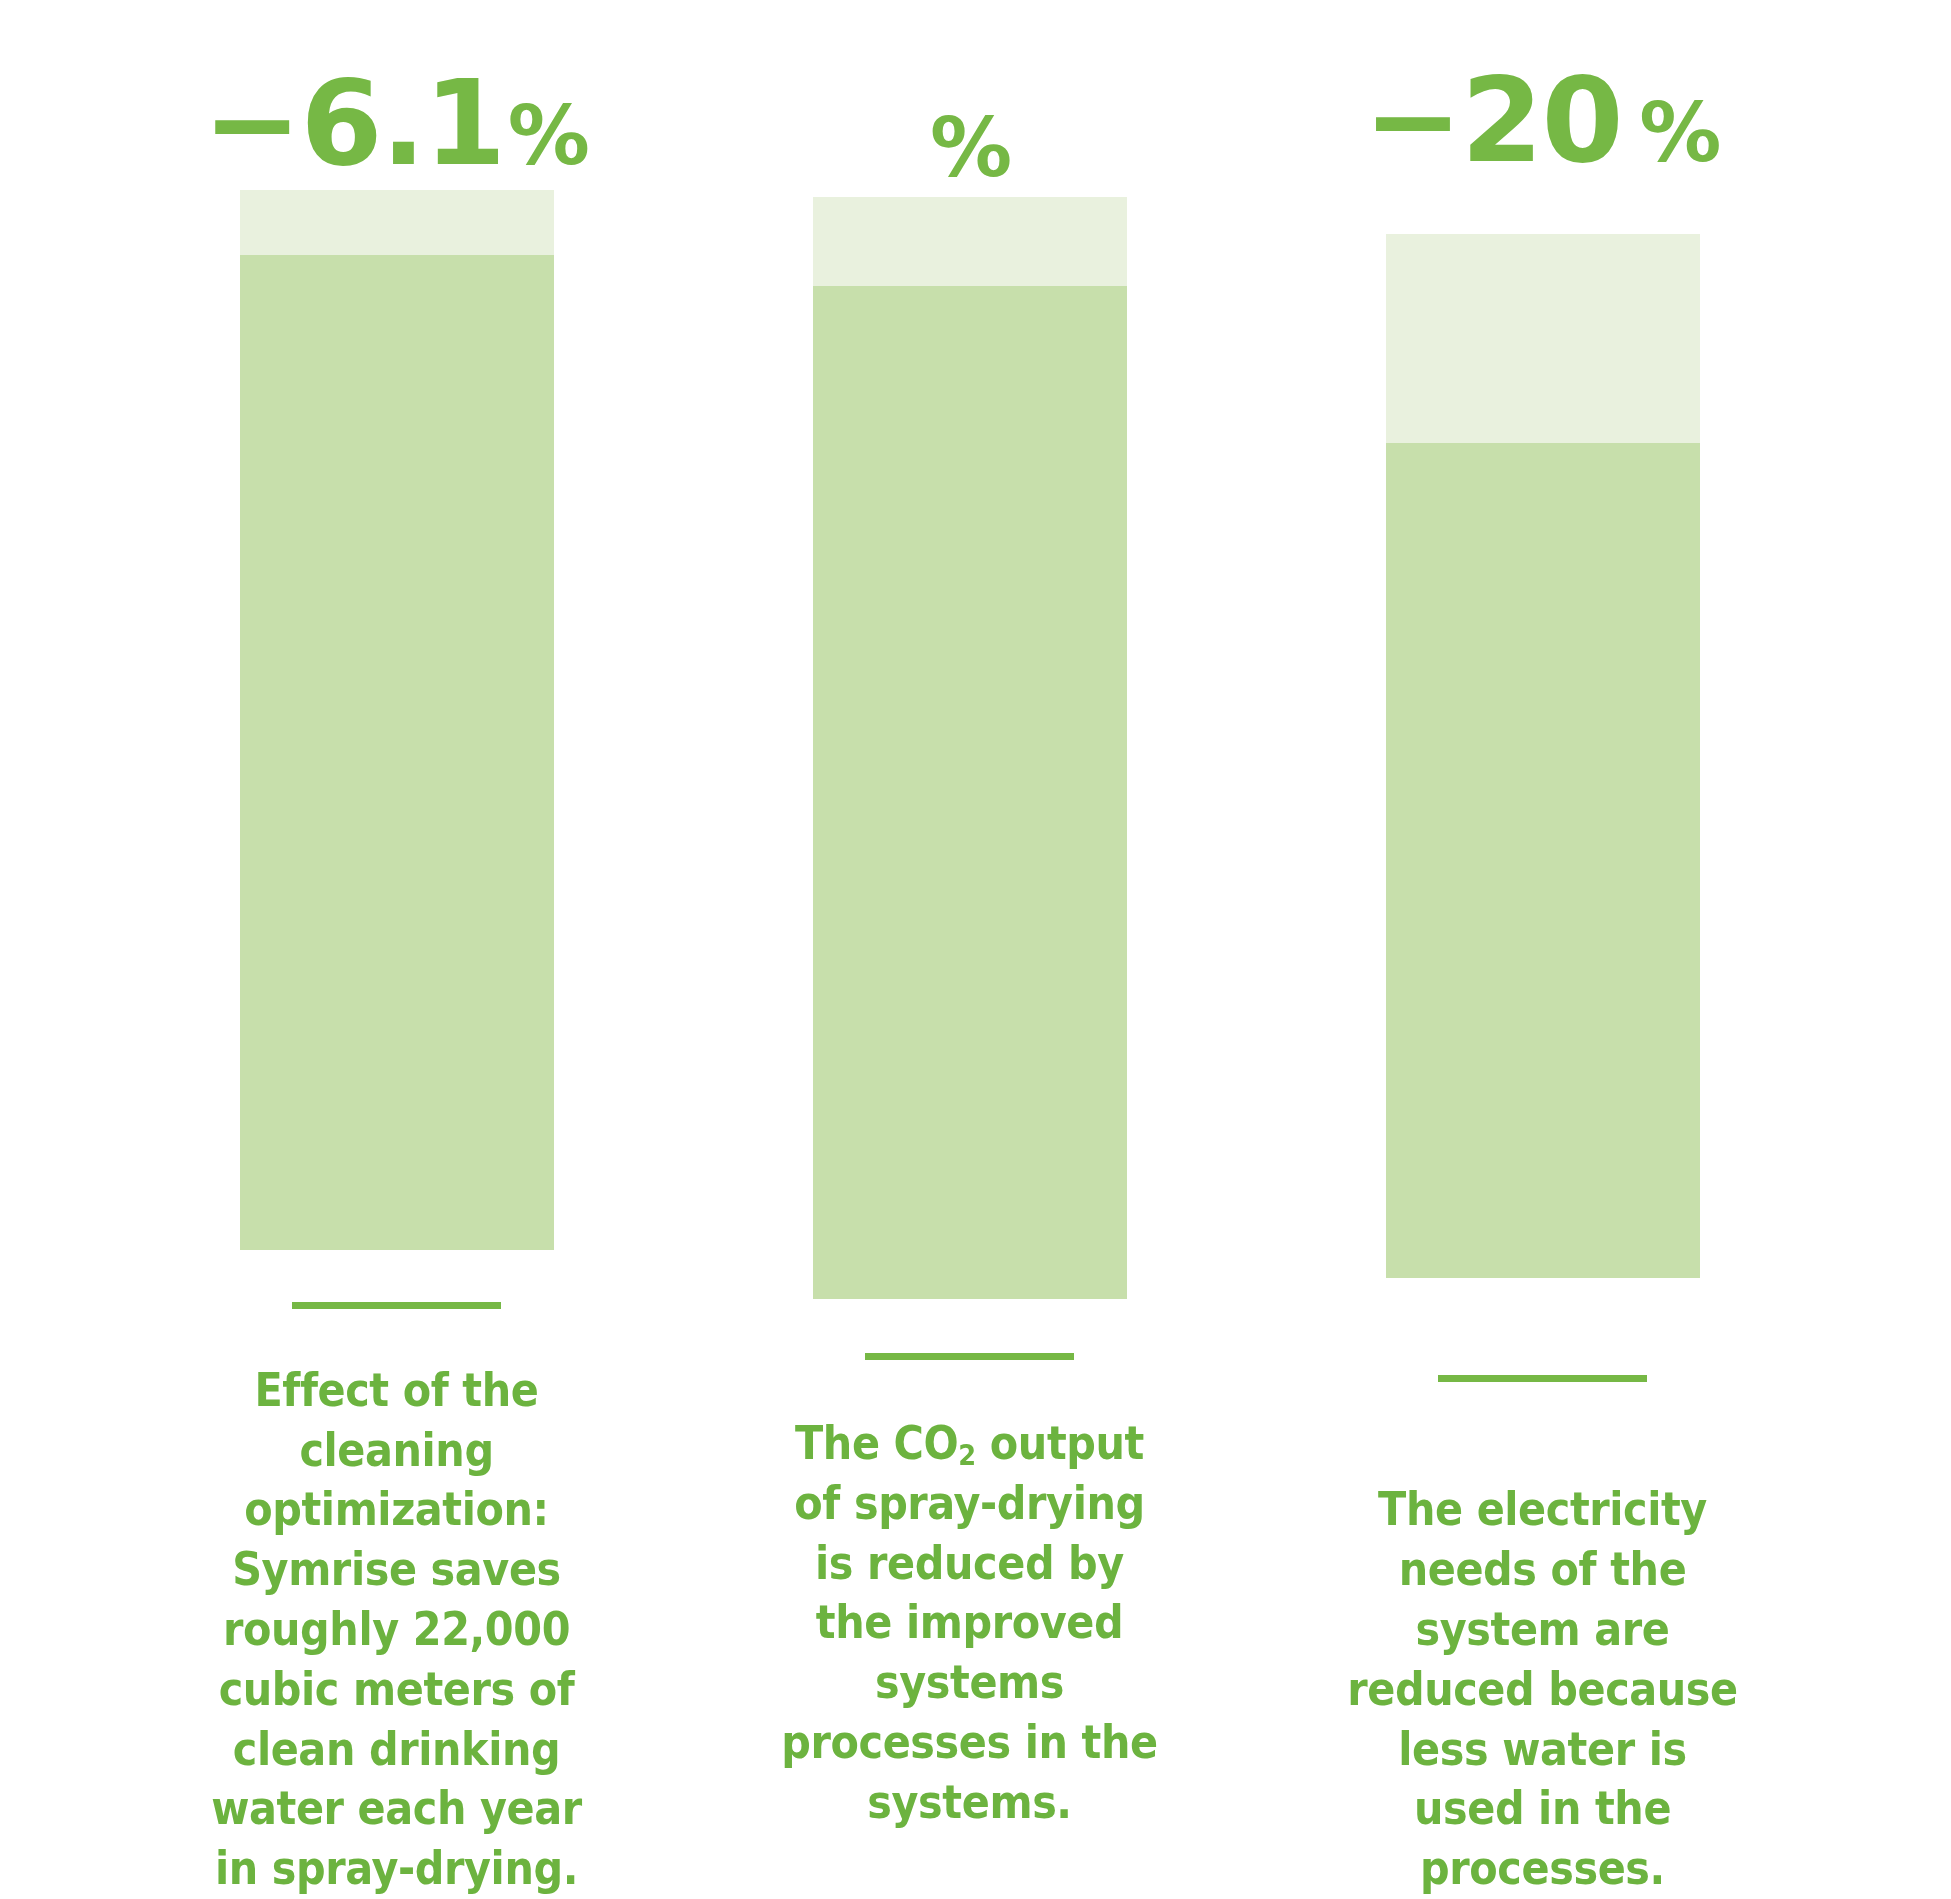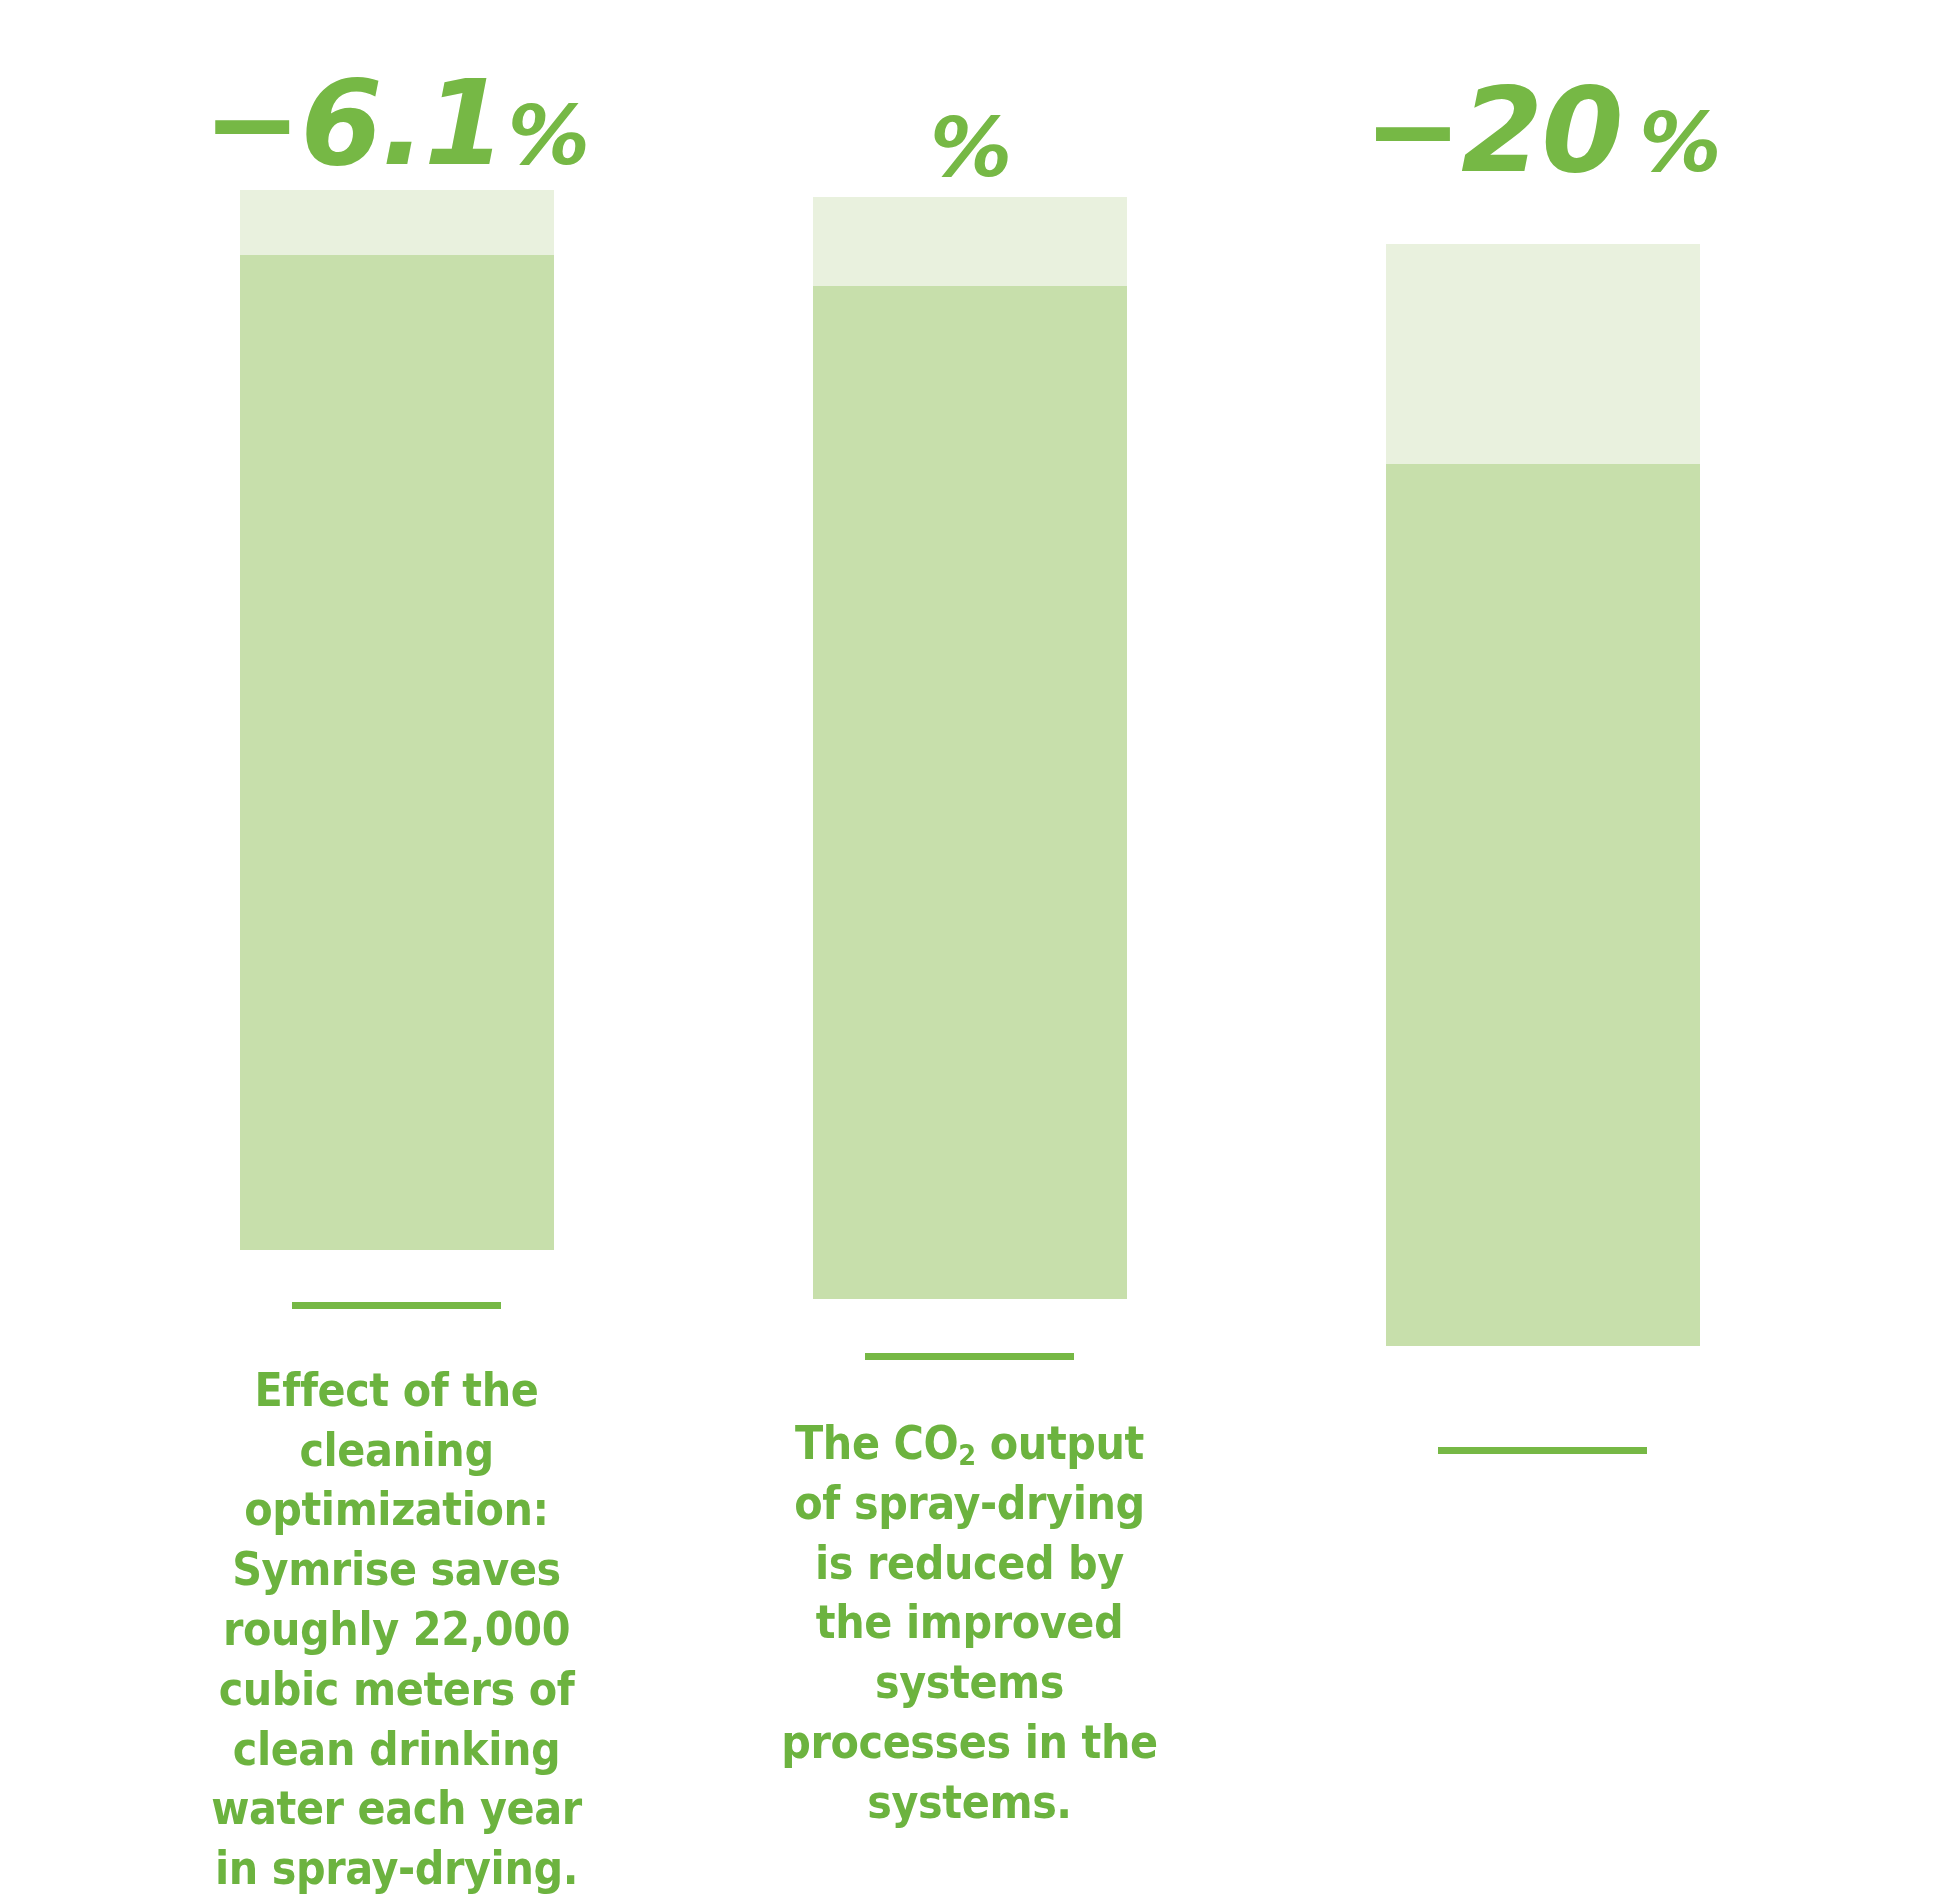--- a/index.html
+++ b/index.html
@@ -50,21 +50,20 @@
     justify-content: center;
     padding-bottom: 7.9px;
     box-sizing: border-box;
   }
   .headline-inner {
     display: flex;
     align-items: baseline;
     justify-content: center;
     line-height: 1;
     white-space: nowrap;
-    font-style: italic;
   }
   .headline-value {
     font-family: "DejaVu Sans", sans-serif;
     font-weight: 700;
     font-size: 118px;
     letter-spacing: -1.6px;
     color: #76b845;
   }
   .headline-unit {
     font-family: "DejaVu Sans", sans-serif;
@@ -179,17 +178,18 @@
           <span class="headline-unit spaced">%</span>
         </div>
       </div>
       <div class="bar-wrap">
         <div class="bar-track"></div>
         <div class="bar-fill" style="height: 80%;"></div>
       </div>
       <div class="rule-area">
         <div class="rule"></div>
       </div>
+      <div class="caption">The electricity needs of the system are reduced because less water is used in the processes.</div>
     </div>
 
   </div>
 </div>
 
 
 </body></html>

